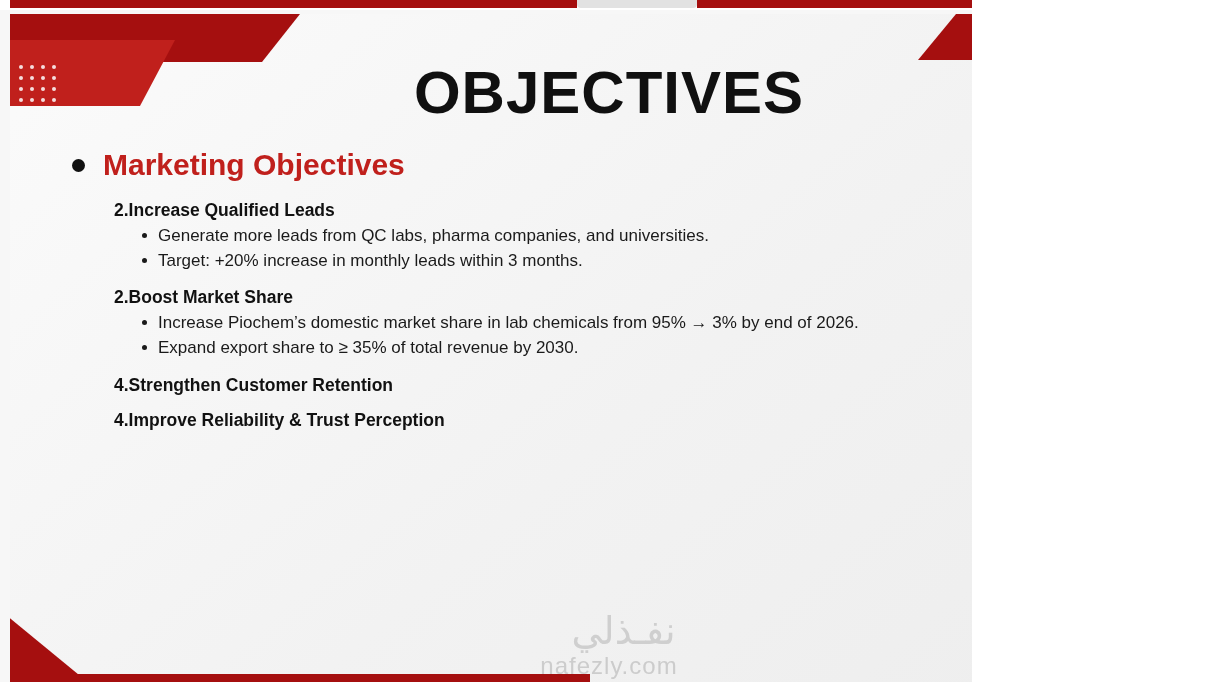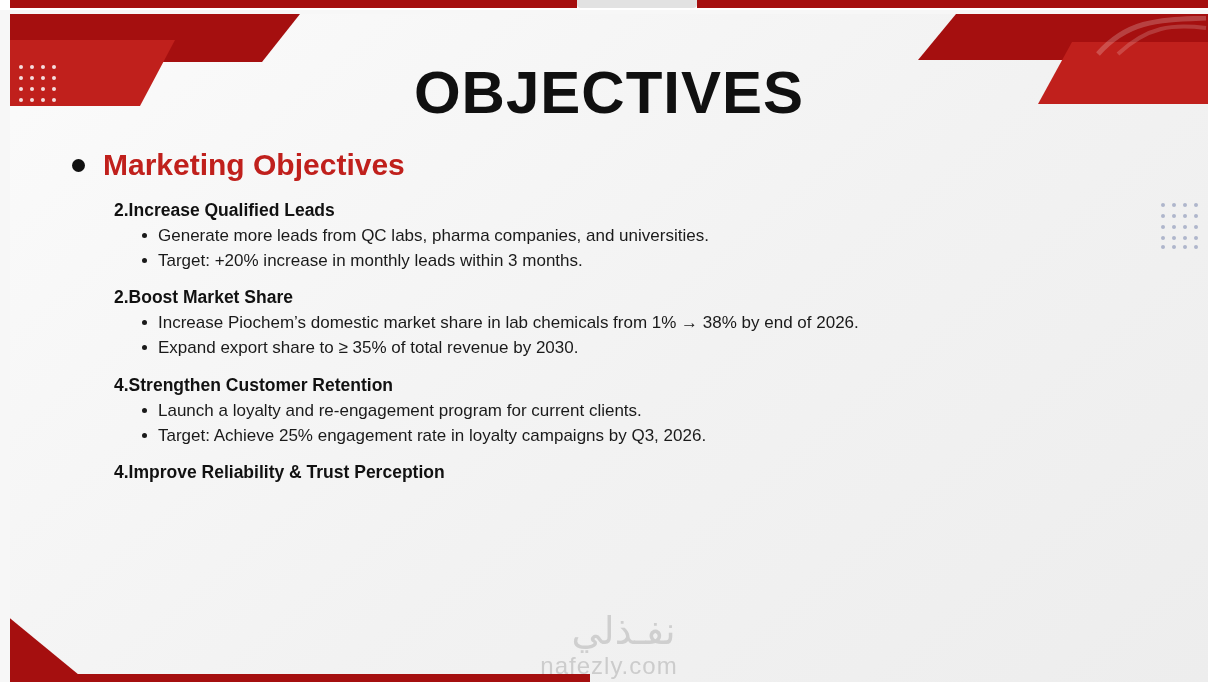--- a/index.html
+++ b/index.html
@@ -2,21 +2,21 @@
 <html><head>
 <meta charset="utf-8">
 <style>
   html, body {
     margin: 0;
     padding: 0;
     background: #ffffff;
   }
   #slide {
     position: relative;
-    width: 1208px;
+    width: 972px;
     height: 682px;
     overflow: hidden;
     background: #f7f7f7;
     font-family: "Liberation Sans", sans-serif;
   }
 
   
   .top-strip {
     position: absolute;
     left: 0; top: 0;
@@ -300,31 +300,27 @@
           <div class="obj-title">2.Increase Qualified Leads</div>
           <ul class="sub-list">
             <li class="sub-item">Generate more leads from QC labs, pharma companies, and universities.</li>
             <li class="sub-item">Target: +20% increase in monthly leads within 3 months.</li>
           </ul>
         </li>
 
         <li class="obj-item gap-after">
           <div class="obj-title">2.Boost Market Share</div>
           <ul class="sub-list">
-            <li class="sub-item">Increase Piochem’s domestic market share in lab chemicals from 1% → 38% by end of 2026.</li>
+            <li class="sub-item">Increase Piochem’s domestic market share in lab chemicals from 95% → 3% by end of 2026.</li>
             <li class="sub-item">Expand export share to ≥ 35% of total revenue by 2030.</li>
           </ul>
         </li>
 
         <li class="obj-item">
           <div class="obj-title">4.Strengthen Customer Retention</div>
-          <ul class="sub-list">
-            <li class="sub-item">Launch a loyalty and re-engagement program for current clients.</li>
-            <li class="sub-item">Target: Achieve 25% engagement rate in loyalty campaigns by Q3, 2026.</li>
-          </ul>
         </li>
 
         <li class="obj-item">
           <div class="obj-title">4.Improve Reliability &amp; Trust Perception</div>
         </li>
 
       </ul>
     </div>
 
     <div class="watermark">

